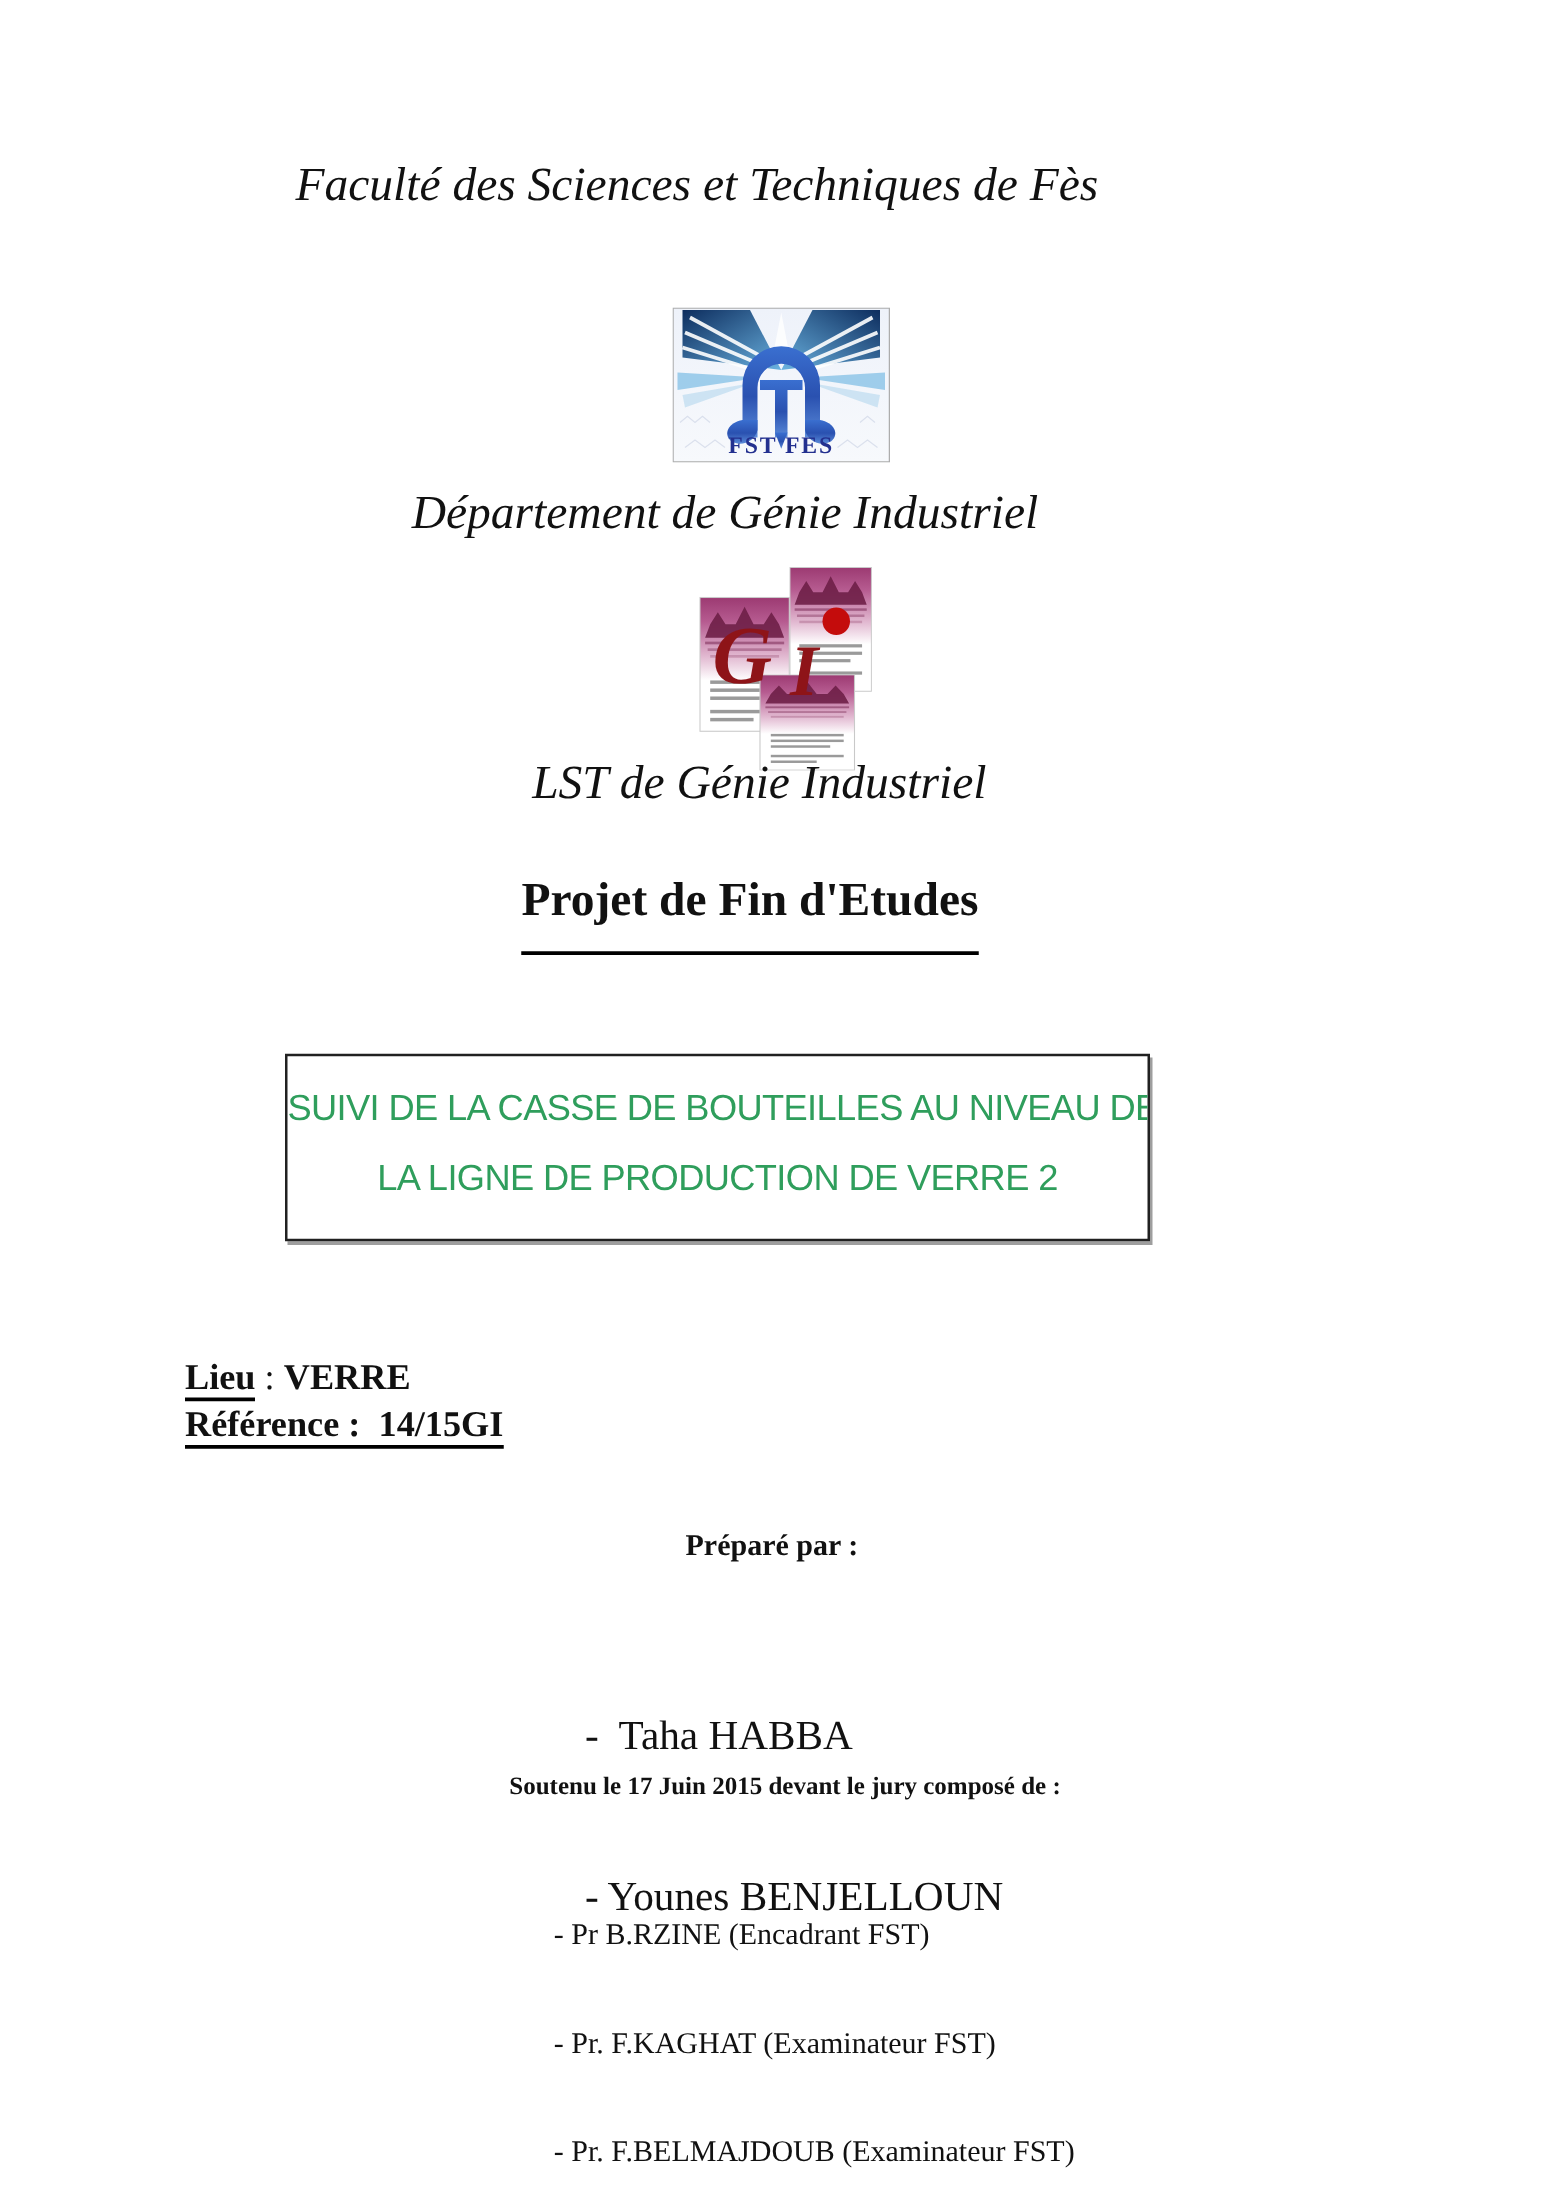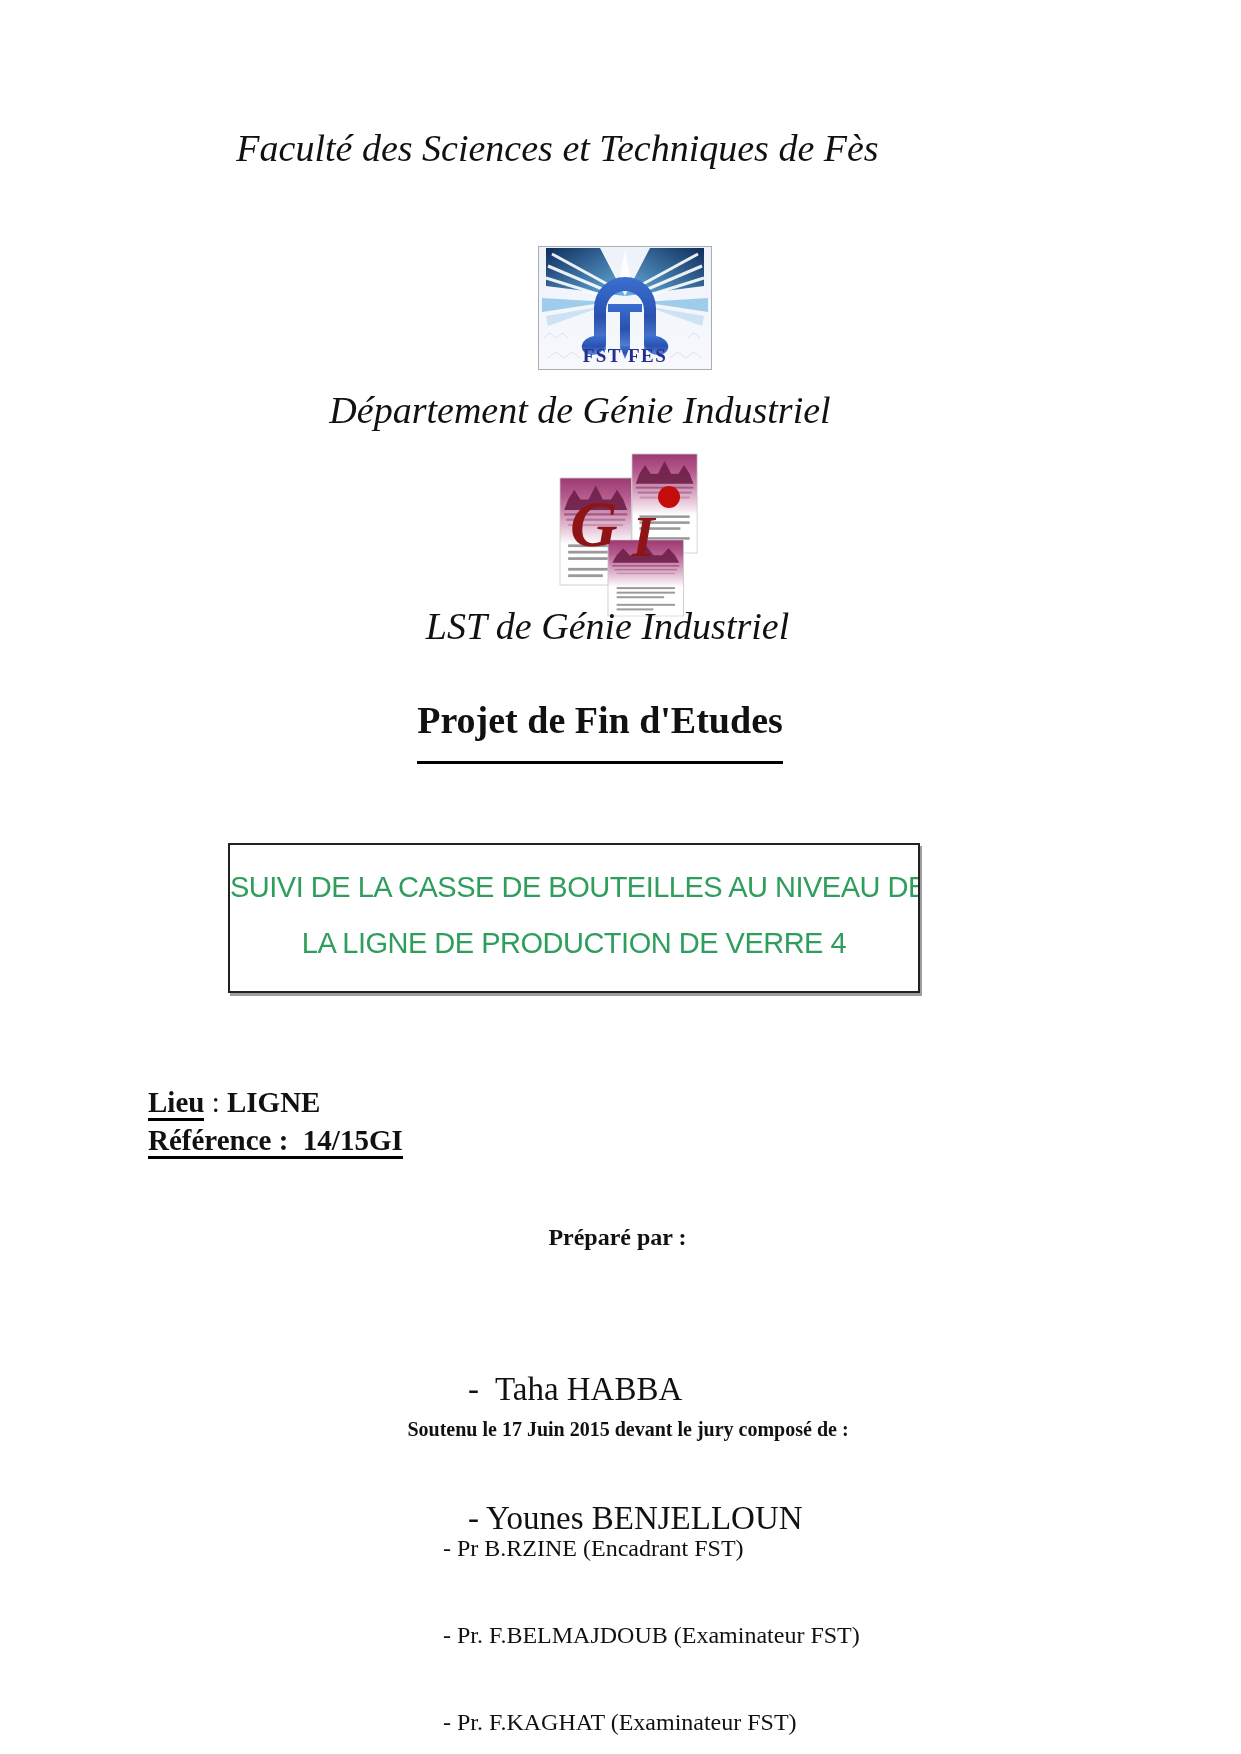--- a/index.html
+++ b/index.html
@@ -142,37 +142,37 @@
   </svg>
 
   <div class="center-line italic-heading lst">LST de Génie Industriel</div>
 
   <div class="center-line pfe">
     <span class="u">Projet de Fin d'Etudes</span>
   </div>
 
   <div class="project-box">
     <div class="line first">SUIVI DE LA CASSE DE BOUTEILLES AU NIVEAU DE</div>
-    <div class="line">LA LIGNE DE PRODUCTION DE VERRE 4</div>
+    <div class="line">LA LIGNE DE PRODUCTION DE VERRE 2</div>
   </div>
 
   <div class="meta">
-    <div><span class="ul">Lieu</span><span class="sep pre"> : </span><span>LIGNE</span></div>
+    <div><span class="ul">Lieu</span><span class="sep pre"> : </span><span>VERRE</span></div>
     <div><span class="ul pre">Référence :  14/15GI</span></div>
   </div>
 
   <div class="center-line prepared">Préparé par :</div>
 
   <div class="authors">
     <div>-  Taha HABBA</div>
     <div>- Younes BENJELLOUN</div>
   </div>
 
   <div class="center-line soutenu">Soutenu le 17 Juin 2015 devant le jury composé de :</div>
 
   <div class="jury">
     <div>- Pr B.RZINE (Encadrant FST)</div>
+    <div>- Pr. F.KAGHAT (Examinateur FST)</div>
     <div>- Pr. F.BELMAJDOUB (Examinateur FST)</div>
-    <div>- Pr. F.KAGHAT (Examinateur FST)</div>
     
   </div>
 
 </div>
 
 </body></html>

